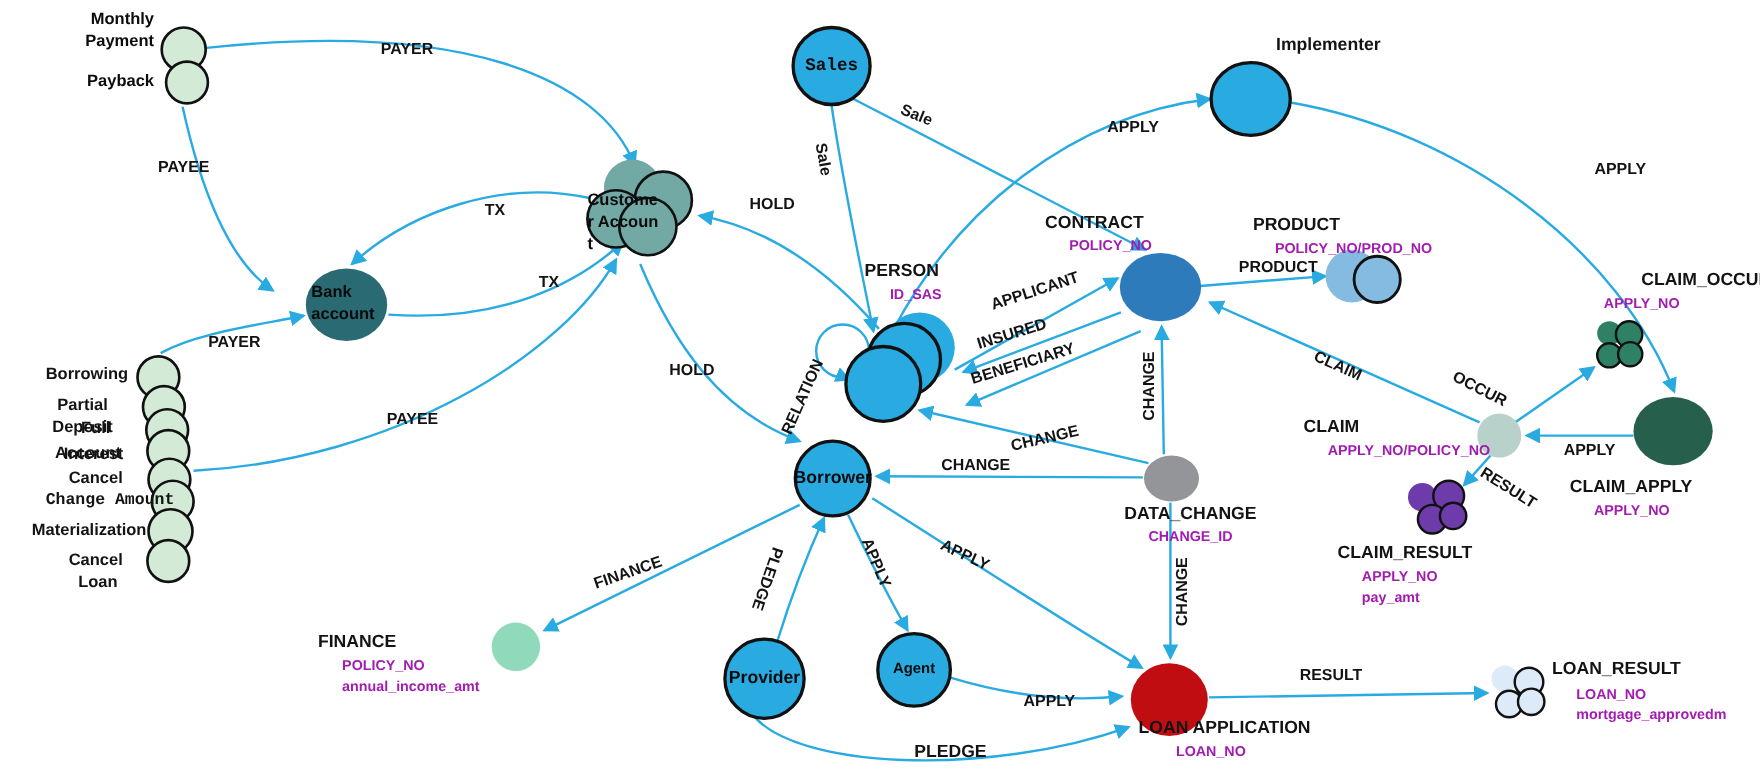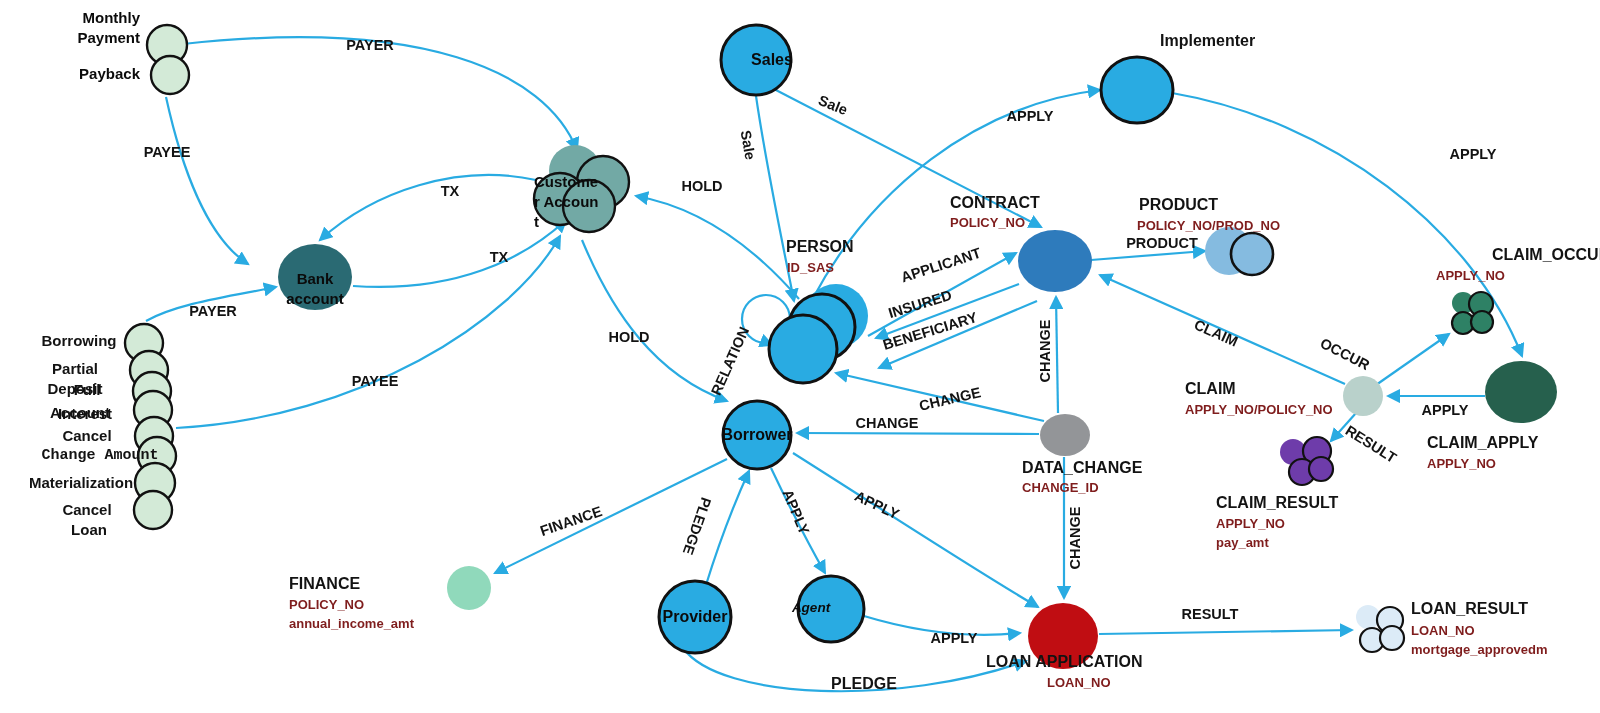--- a/index.html
+++ b/index.html
@@ -4,21 +4,21 @@
 <style>
   html,body{margin:0;padding:0;background:#ffffff;}
   #canvas{position:relative;width:1600px;height:713px;background:#ffffff;overflow:hidden;
           font-family:"Liberation Sans",sans-serif;}
   #edges{position:absolute;left:0;top:0;}
   .elabel{position:absolute;font:bold 14.5px "Liberation Sans",sans-serif;color:#131313;
           white-space:nowrap;transform:translate(-50%,-50%);}
   .evlabel{position:absolute;font:bold 15px "Liberation Sans",sans-serif;color:#131313;
           white-space:nowrap;transform:translate(-50%,-50%);}
   .ntitle{position:absolute;font:bold 16px "Liberation Sans",sans-serif;color:#131313;white-space:nowrap;}
-  .nattr{position:absolute;font:bold 13px "Liberation Sans",sans-serif;color:#7f1d1d;white-space:nowrap;}
+  .nattr{position:absolute;font:bold 13px "Liberation Sans",sans-serif;color:#a21caf;white-space:nowrap;margin-left:22px;}
   .nlabel{position:absolute;font:bold 16px "Liberation Sans",sans-serif;color:#0b0b0b;
           white-space:nowrap;transform:translate(-50%,-50%);}
   .nlabel.small{font-size:13.5px;}
   .wraplabel{position:absolute;font:bold 15px "Liberation Sans",sans-serif;color:#0b0b0b;line-height:20px;}
 </style>
 </head>
 <body>
 
 <div id="canvas">
 
@@ -139,45 +139,45 @@
   <g fill="#dcebf7">
     <circle cx="1368" cy="617" r="12"></circle>
     <circle cx="1390" cy="620" r="13" stroke="#111111" stroke-width="2.2"></circle>
     <circle cx="1372" cy="640" r="12" stroke="#111111" stroke-width="2.2"></circle>
     <circle cx="1392" cy="638" r="12" stroke="#111111" stroke-width="2.2"></circle>
   </g>
 </svg>
 
 <div class="wraplabel" style="left:58px;top:8px;width:82px;text-align:right;">Monthly Payment</div>
 <div class="wraplabel" style="left:58px;top:64px;width:82px;text-align:right;">Payback</div>
-<div class="wraplabel" style="left:283px;top:256px;width:64px;text-align:center;margin-top:13px;">Bank account</div>
+<div class="wraplabel" style="left:283px;top:256px;width:64px;">Bank account</div>
 <div class="wraplabel" style="left:534px;top:172px;width:68px;word-break:break-all;">Customer Account</div>
-<div class="nlabel" style="left:772px;top:60px;">Sales</div>
+<div class="nlabel" style="left:756px;top:60px;font-family:Liberation Mono, monospace;">Sales</div>
 <div class="ntitle" style="left:1160px;top:32px;text-align:right;">Implementer</div>
 <div class="nlabel" style="left:757px;top:435px;">Borrower</div>
 <div class="nlabel" style="left:695px;top:617px;">Provider</div>
-<div class="nlabel small" style="left:811px;top:607px;font-style:italic;">Agent</div>
+<div class="nlabel small" style="left:831px;top:607px;">Agent</div>
 
 <div class="ntitle" style="left:786px;top:238px;">PERSON</div>
 <div class="nattr" style="left:787px;top:260px;">ID_SAS</div>
 
 <div class="ntitle" style="left:950px;top:194px;text-align:center;">CONTRACT</div>
 <div class="nattr" style="left:950px;top:215px;">POLICY_NO</div>
 
 <div class="ntitle" style="left:1139px;top:196px;">PRODUCT</div>
 <div class="nattr" style="left:1137px;top:218px;">POLICY_NO/PROD_NO</div>
 
 <div class="ntitle" style="left:1022px;top:459px;">DATA_CHANGE</div>
 <div class="nattr" style="left:1022px;top:480px;">CHANGE_ID</div>
 
 <div class="ntitle" style="left:289px;top:575px;">FINANCE</div>
 <div class="nattr" style="left:289px;top:597px;">POLICY_NO</div>
 <div class="nattr" style="left:289px;top:616px;">annual_income_amt</div>
 
-<div class="ntitle" style="left:986px;top:653px;">LOAN APPLICATION</div>
+<div class="ntitle" style="left:1035px;top:653px;">LOAN APPLICATION</div>
 <div class="nattr" style="left:1047px;top:675px;">LOAN_NO</div>
 
 <div class="ntitle" style="left:1411px;top:600px;">LOAN_RESULT</div>
 <div class="nattr" style="left:1411px;top:623px;">LOAN_NO</div>
 <div class="nattr" style="left:1411px;top:642px;">mortgage_approvedm</div>
 
 <div class="ntitle" style="left:1185px;top:380px;">CLAIM</div>
 <div class="nattr" style="left:1185px;top:402px;">APPLY_NO/POLICY_NO</div>
 
 <div class="ntitle" style="left:1492px;top:246px;">CLAIM_OCCUR</div>

